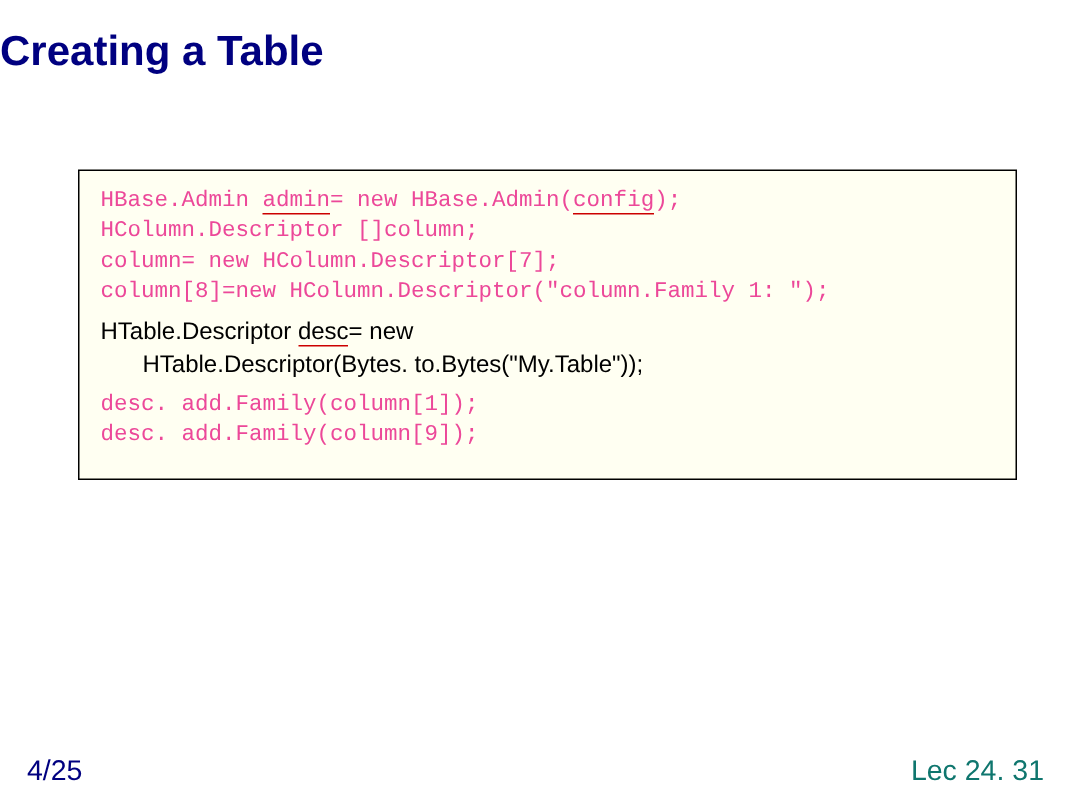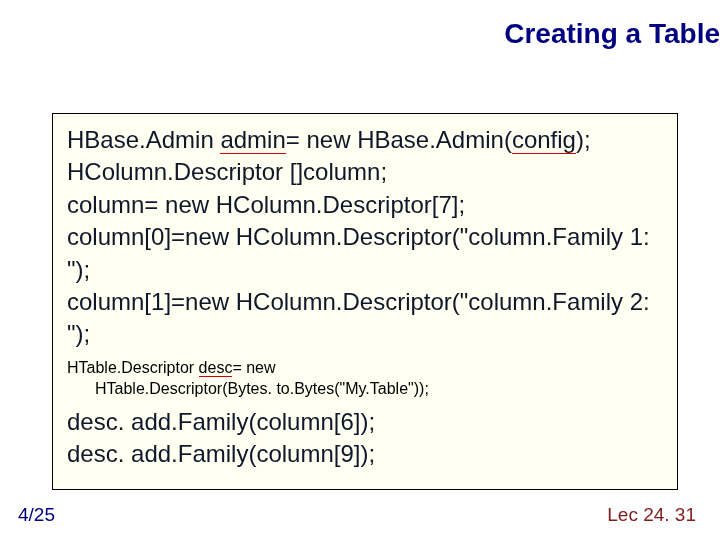--- a/index.html
+++ b/index.html
@@ -5,38 +5,38 @@
   * { margin: 0; padding: 0; box-sizing: border-box; }
   body {
     width: 720px;
     height: 540px;
     background: #ffffff;
     font-family: Arial, Helvetica, sans-serif;
     position: relative;
     overflow: hidden;
   }
   .slide-title {
-    text-align: right;
+    text-align: left;
     font-size: 28px;
     font-weight: bold;
     color: #000080;
     padding-top: 18px;
     padding-bottom: 8px;
   }
   .code-box {
     margin: 55px 42px 0 52px;
     background: #fffff2;
     border: 1px solid #000;
     padding: 10px 14px 18px 14px;
   }
   .code-line {
-    font-size: 24px;
-    color: #0f172a;
+    font-size: 15px;
+    color: #ec4899;
     line-height: 1.35;
-    font-family: Liberation Sans, sans-serif;
+    font-family: Liberation Mono, monospace;
   }
   .code-line-sm {
     font-size: 16px;
     color: #000;
     line-height: 1.35;
     font-family: Liberation Sans, sans-serif;
   }
   .indent {
     padding-left: 28px;
   }
@@ -48,38 +48,37 @@
     bottom: 14px;
     left: 0;
     width: 100%;
     display: flex;
     justify-content: space-between;
     align-items: center;
     padding: 0 24px 0 18px;
     font-size: 19px;
     color: #000080;
   }
-  .footer-right { color: #7f1d1d; }
+  .footer-right { color: #0f766e; }
   .uline { border-bottom: 1px solid #c00; }
 </style>
 </head>
 <body>
 
 <div class="slide-title">Creating a Table</div>
 
 <div class="code-box">
   <div class="code-line"><span>HBase.Admin </span><span class="uline">admin</span><span>= new HBase.Admin(</span><span class="uline">config</span><span>);</span></div>
   <div class="code-line">HColumn.Descriptor []column;</div>
   <div class="code-line">column= new HColumn.Descriptor[7];</div>
-  <div class="code-line">column[0]=new HColumn.Descriptor("column.Family 1: ");</div>
-  <div class="code-line">column[1]=new HColumn.Descriptor("column.Family 2: ");</div>
+  <div class="code-line">column[8]=new HColumn.Descriptor("column.Family 1: ");</div>
   <div class="gap"></div>
   <div class="code-line-sm"><span>HTable.Descriptor </span><span class="uline">desc</span><span>= new</span></div>
   <div class="code-line-sm indent">HTable.Descriptor(Bytes. to.Bytes("My.Table"));</div>
   <div class="gap"></div>
-  <div class="code-line">desc. add.Family(column[6]);</div>
+  <div class="code-line">desc. add.Family(column[1]);</div>
   <div class="code-line">desc. add.Family(column[9]);</div>
 </div>
 
 <div class="footer">
   <span>4/25</span>
   <span class="footer-right">Lec 24. 31</span>
 </div>
 
 </body></html>

